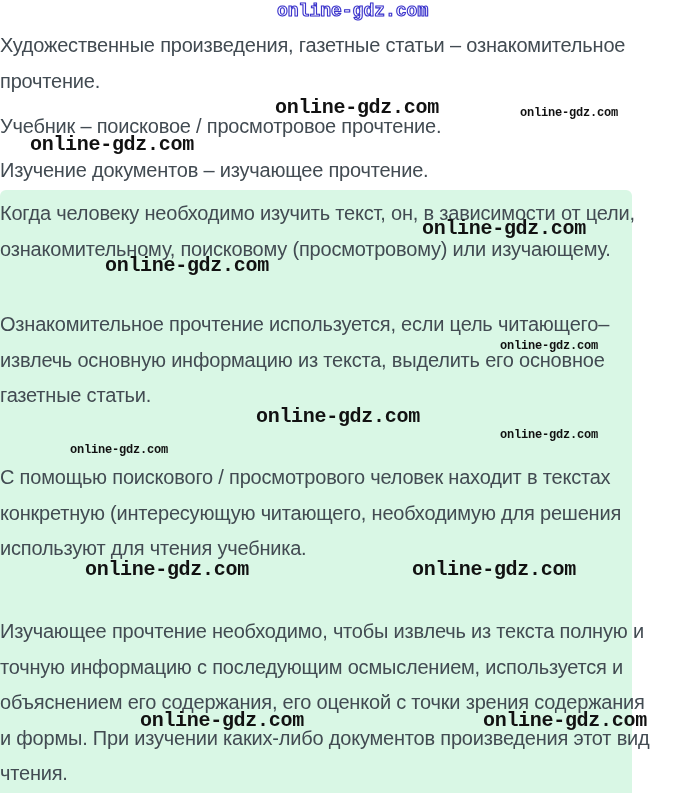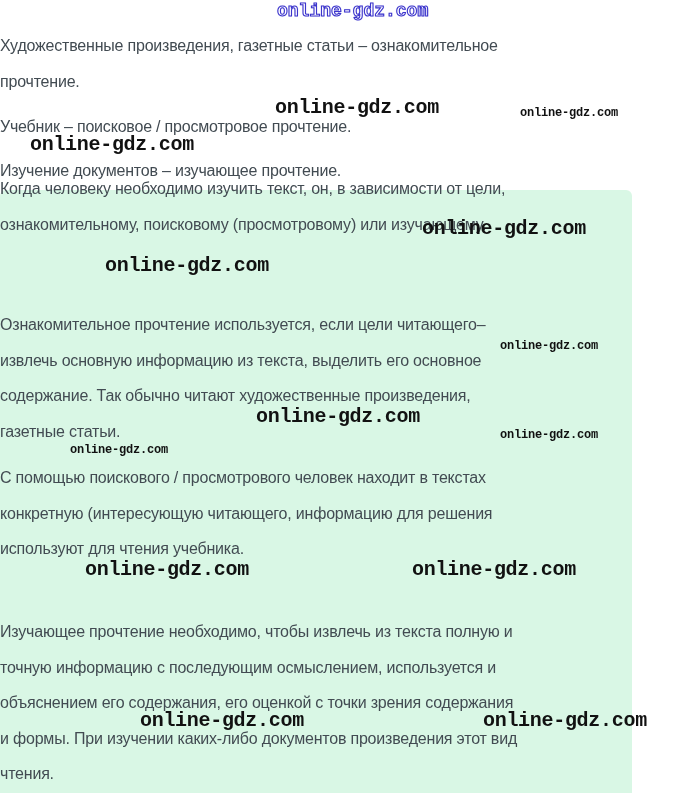--- a/index.html
+++ b/index.html
@@ -15,29 +15,29 @@
     left:0;top:190px;
     width:632px;height:603px;
     background:#d9f7e5;
     border-radius:6px 6px 0 0;
   }
   .para{
     position:absolute;
     left:0;
     width:640px;
     color:#424b52;
-    font-size:16px;
+    font-size:20px;
     letter-spacing:-0.2px;
     line-height:35.5px;
   }
   .para .line{white-space:nowrap;}
   .p1{top:28px;}
   .p2{top:109px;}
   .p3{top:153px;}
-  .p4{top:171px;}
+  .p4{top:196px;}
   .p5{top:307px;}
   .p6{top:460px;}
   .p7{top:614px;}
   .wm{
     position:absolute;
     white-space:nowrap;
     color:#111111;
     font-family:Liberation Mono, monospace;
   }
   .wm-bold{font-size:20px;font-weight:bold;letter-spacing:-0.3px;}
@@ -79,28 +79,27 @@
   </div>
   <div class="para p3">
     <div class="line">Изучение документов – изучающее прочтение.</div>
   </div>
 
   <div class="para p4">
     <div class="line">Когда человеку необходимо изучить текст, он, в зависимости от цели,</div>
     <div class="line">ознакомительному, поисковому (просмотровому) или изучающему.</div>
   </div>
   <div class="para p5">
-    <div class="line">Ознакомительное прочтение используется, если цели читающего–</div>
+    <div class="line">Ознакомительное прочтение используется, если цель читающего–</div>
     <div class="line">извлечь основную информацию из текста, выделить его основное</div>
-    <div class="line">содержание. Так обычно читают художественные произведения,</div>
     <div class="line">газетные статьи.</div>
   </div>
   <div class="para p6">
     <div class="line">С помощью поискового / просмотрового человек находит в текстах</div>
-    <div class="line">конкретную (интересующую читающего, информацию для решения</div>
+    <div class="line">конкретную (интересующую читающего, необходимую для решения</div>
     <div class="line">используют для чтения учебника.</div>
   </div>
   <div class="para p7">
     <div class="line">Изучающее прочтение необходимо, чтобы извлечь из текста полную и</div>
     <div class="line">точную информацию с последующим осмыслением, используется и</div>
     <div class="line">объяснением его содержания, его оценкой с точки зрения содержания</div>
     <div class="line">и формы. При изучении каких-либо документов произведения этот вид</div>
     <div class="line">чтения.</div>
   </div>
 

